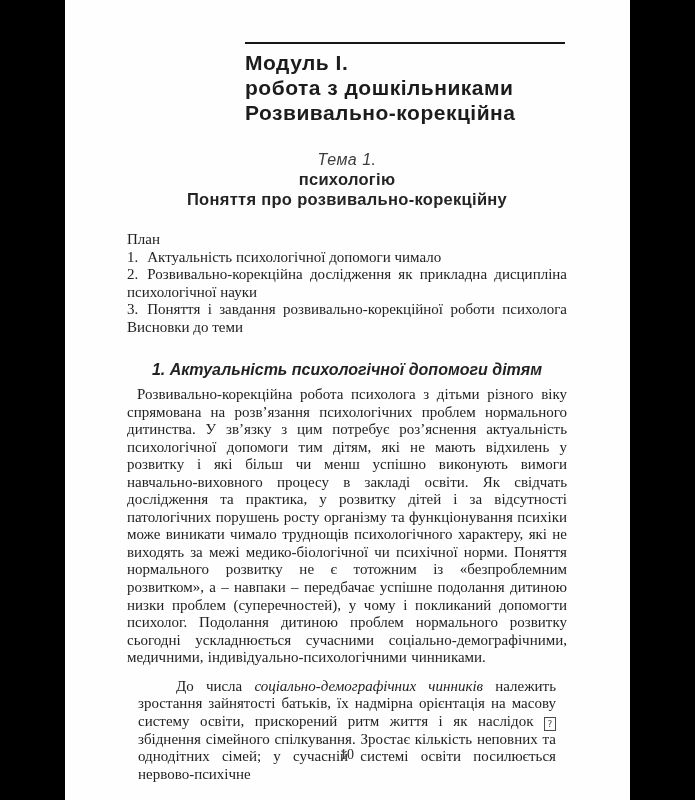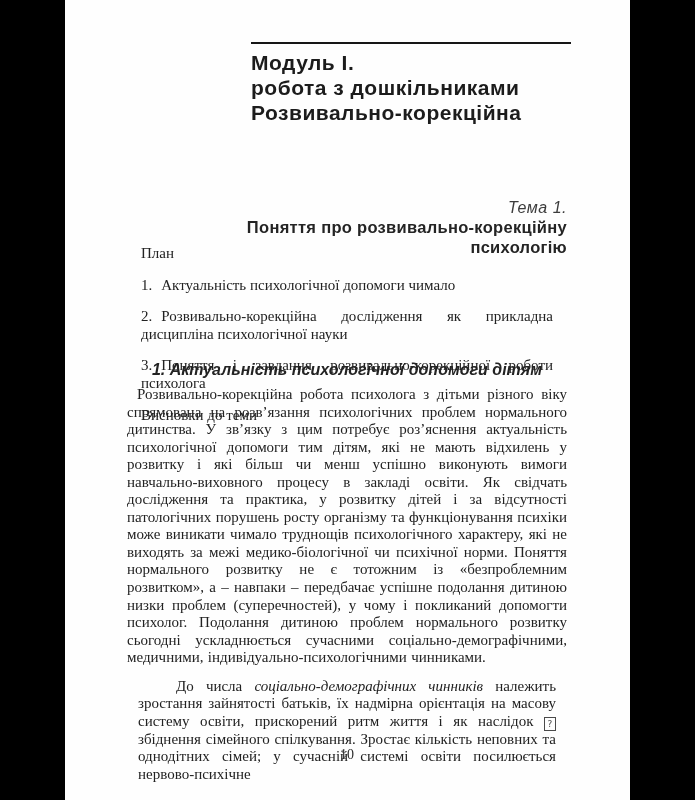--- a/index.html
+++ b/index.html
@@ -15,49 +15,49 @@
   .backdrop-right { left:630px; width:65px; }
 
   .page {
     position:absolute; left:65px; top:0;
     width:565px; height:800px;
     background:#fefefe;
   }
 
   
   .module-header {
-    position:absolute; left:186px; top:42px; width:320px;
+    position:absolute; left:180px; top:42px; width:320px;
     border-top:2px solid #161616;
     padding-top:6px;
     font-family:"Liberation Sans", sans-serif;
     font-weight:bold;
     font-size:21px; line-height:25px;
     letter-spacing:0.5px;
     color:#1c1c1c;
   }
 
   
-  .topic { position:absolute; left:62px; top:149px; width:440px; text-align:right;margin-top:48px; }
+  .topic { position:absolute; left:62px; top:149px; width:440px; text-align:center; }
   .topic-label {
     font-family:"Liberation Sans", sans-serif;
     font-style:italic; font-size:16px; line-height:21px; color:#3c3c3c;
     letter-spacing:0.5px;
   }
   .topic-title {
     font-family:"Liberation Sans", sans-serif;
     font-weight:bold; font-size:16.5px; line-height:19.5px; color:#242424;
     letter-spacing:0.3px;
   }
 
   
   .plan {
     position:absolute; left:62px; top:231px; width:440px;
     font-size:15px; line-height:17.6px; color:#222;
   }
-  .plan-item { margin:14px; }
+  .plan-item { margin:0; }
   .plan-item.justify { text-align:justify; }
   .plan-item.justify-last { text-align:justify; text-align-last:justify; }
   .plan-num { margin-right:9px; }
 
   
   .section-heading {
     position:absolute; left:62px; top:361px; width:440px;
     text-align:center;
     font-family:"Liberation Sans", sans-serif;
     font-weight:bold; font-style:italic;
@@ -100,22 +100,22 @@
 <div class="page">
 
   <div class="module-header">
     <div>Модуль I.</div>
     <div>робота з дошкільниками</div>
     <div>Розвивально-корекційна</div>
   </div>
 
   <div class="topic">
     <div class="topic-label">Тема 1.</div>
+    <div class="topic-title">психологію</div>
     <div class="topic-title">Поняття про розвивально-корекційну</div>
-    <div class="topic-title">психологію</div>
   </div>
 
   <div class="plan">
     <div class="plan-item">План</div>
     <div class="plan-item"><span class="plan-num">1.</span><span>Актуальність психологічної допомоги чимало</span></div>
     <div class="plan-item justify"><span class="plan-num">2.</span><span>Розвивально-корекційна дослідження як прикладна дисципліна психологічної науки</span></div>
     <div class="plan-item justify-last"><span class="plan-num">3.</span><span>Поняття і завдання розвивально-корекційної роботи психолога</span></div>
     <div class="plan-item">Висновки до теми</div>
   </div>
 

